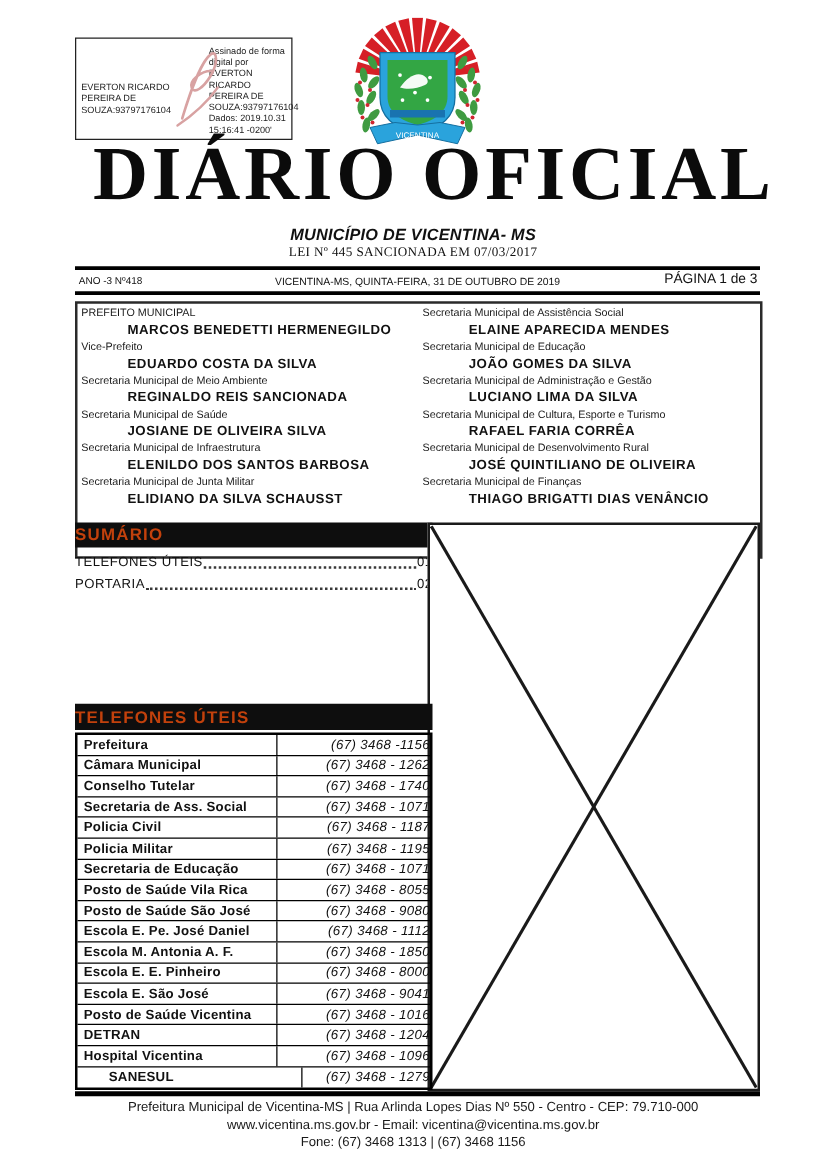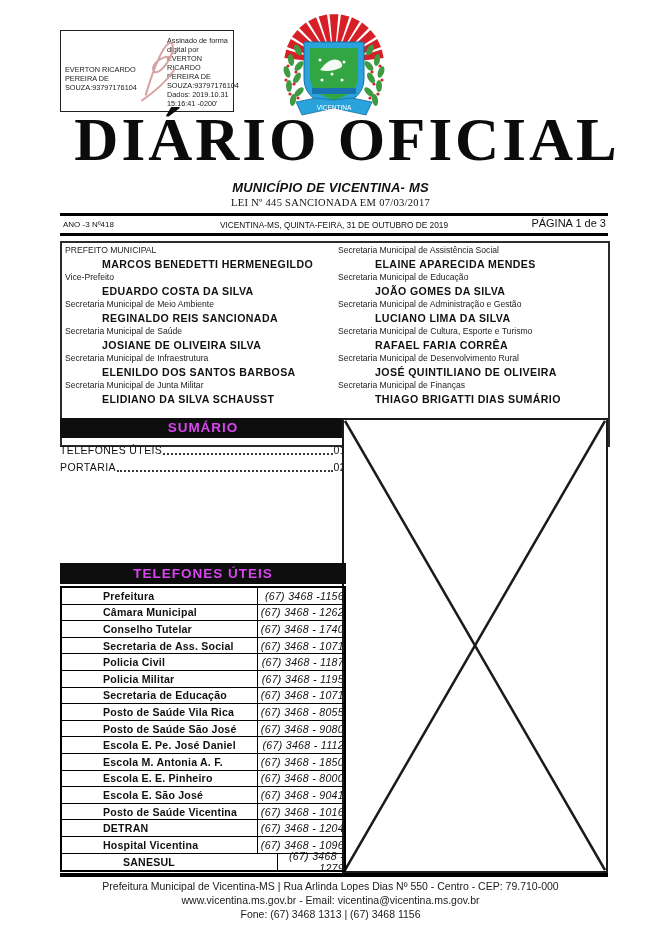--- a/index.html
+++ b/index.html
@@ -37,21 +37,21 @@
   
   .officials{position:absolute;left:60px;top:241px;width:550px;height:206px;
              border:2px solid #2a2a2a;box-sizing:border-box;display:flex;}
   .off-col{width:50%;padding-top:2px;box-sizing:border-box;}
   .official{margin-bottom:1px;}
   .off-role{font-size:8.6px;line-height:11.5px;color:#1c1c1c;padding-left:3px;}
   .off-name{font-size:10.6px;line-height:14.5px;font-weight:bold;padding-left:40px;
             letter-spacing:.4px;white-space:nowrap;}
 
   
-  .black-bar{background:#0e0e0e;color:#d946ef;font-weight:bold;text-align:center;
+  .black-bar{background:#0e0e0e;color:#c2410c;font-weight:bold;text-align:left;
              letter-spacing:1px;}
 
   
   .summary{position:absolute;left:60px;top:418px;width:286px;}
   .summary .black-bar{height:20px;line-height:20px;font-size:13.5px;}
   .sum-items{padding-top:4px;}
   .sum-item{display:flex;align-items:flex-end;font-size:10.5px;line-height:17px;
             letter-spacing:.4px;}
   .leader{flex:1;border-bottom:2px dotted #3a3a3a;margin:0 1px 4px 1px;}
 
@@ -62,21 +62,21 @@
 
   
   .phones{position:absolute;left:60px;top:563px;width:286px;}
   .phones .black-bar{height:21px;line-height:21px;font-size:13.5px;margin-bottom:2px;}
   .p-table{border:2px solid #000;}
   .p-row{display:flex;height:16.6px;box-sizing:border-box;border-bottom:1.5px solid #000;
          align-items:center;}
   .p-row:last-child{border-bottom:none;padding-left:20px;}
   .p-name{width:160px;box-sizing:border-box;border-right:1.5px solid #000;align-self:stretch;
           display:flex;align-items:center;padding-left:5px;font-weight:bold;font-size:10.6px;
-          letter-spacing:.2px;margin-left:36px;}
+          letter-spacing:.2px;}
   .p-num{flex:1;text-align:right;font-style:italic;font-size:10.6px;letter-spacing:.3px;}
 
   
   .footer{position:absolute;left:0;right:0;top:879px;text-align:center;
           font-size:10.5px;line-height:14px;color:#1a1a1a;}
 </style>
 </head>
 <body>
 
 <div class="page">
@@ -234,21 +234,21 @@
           <div class="off-name">RAFAEL FARIA CORRÊA</div>
         </div>
 
         <div class="official">
           <div class="off-role">Secretaria Municipal de Desenvolvimento Rural</div>
           <div class="off-name">JOSÉ QUINTILIANO DE OLIVEIRA</div>
         </div>
 
         <div class="official">
           <div class="off-role">Secretaria Municipal de Finanças</div>
-          <div class="off-name">THIAGO BRIGATTI DIAS SUMÁRIO</div>
+          <div class="off-name">THIAGO BRIGATTI DIAS VENÂNCIO</div>
         </div>
       </div>
   </div>
 
   <div class="summary">
     <div class="black-bar">SUMÁRIO</div>
     <div class="sum-items">
 
         <div class="sum-item">
           <span>TELEFONES ÚTEIS</span>

